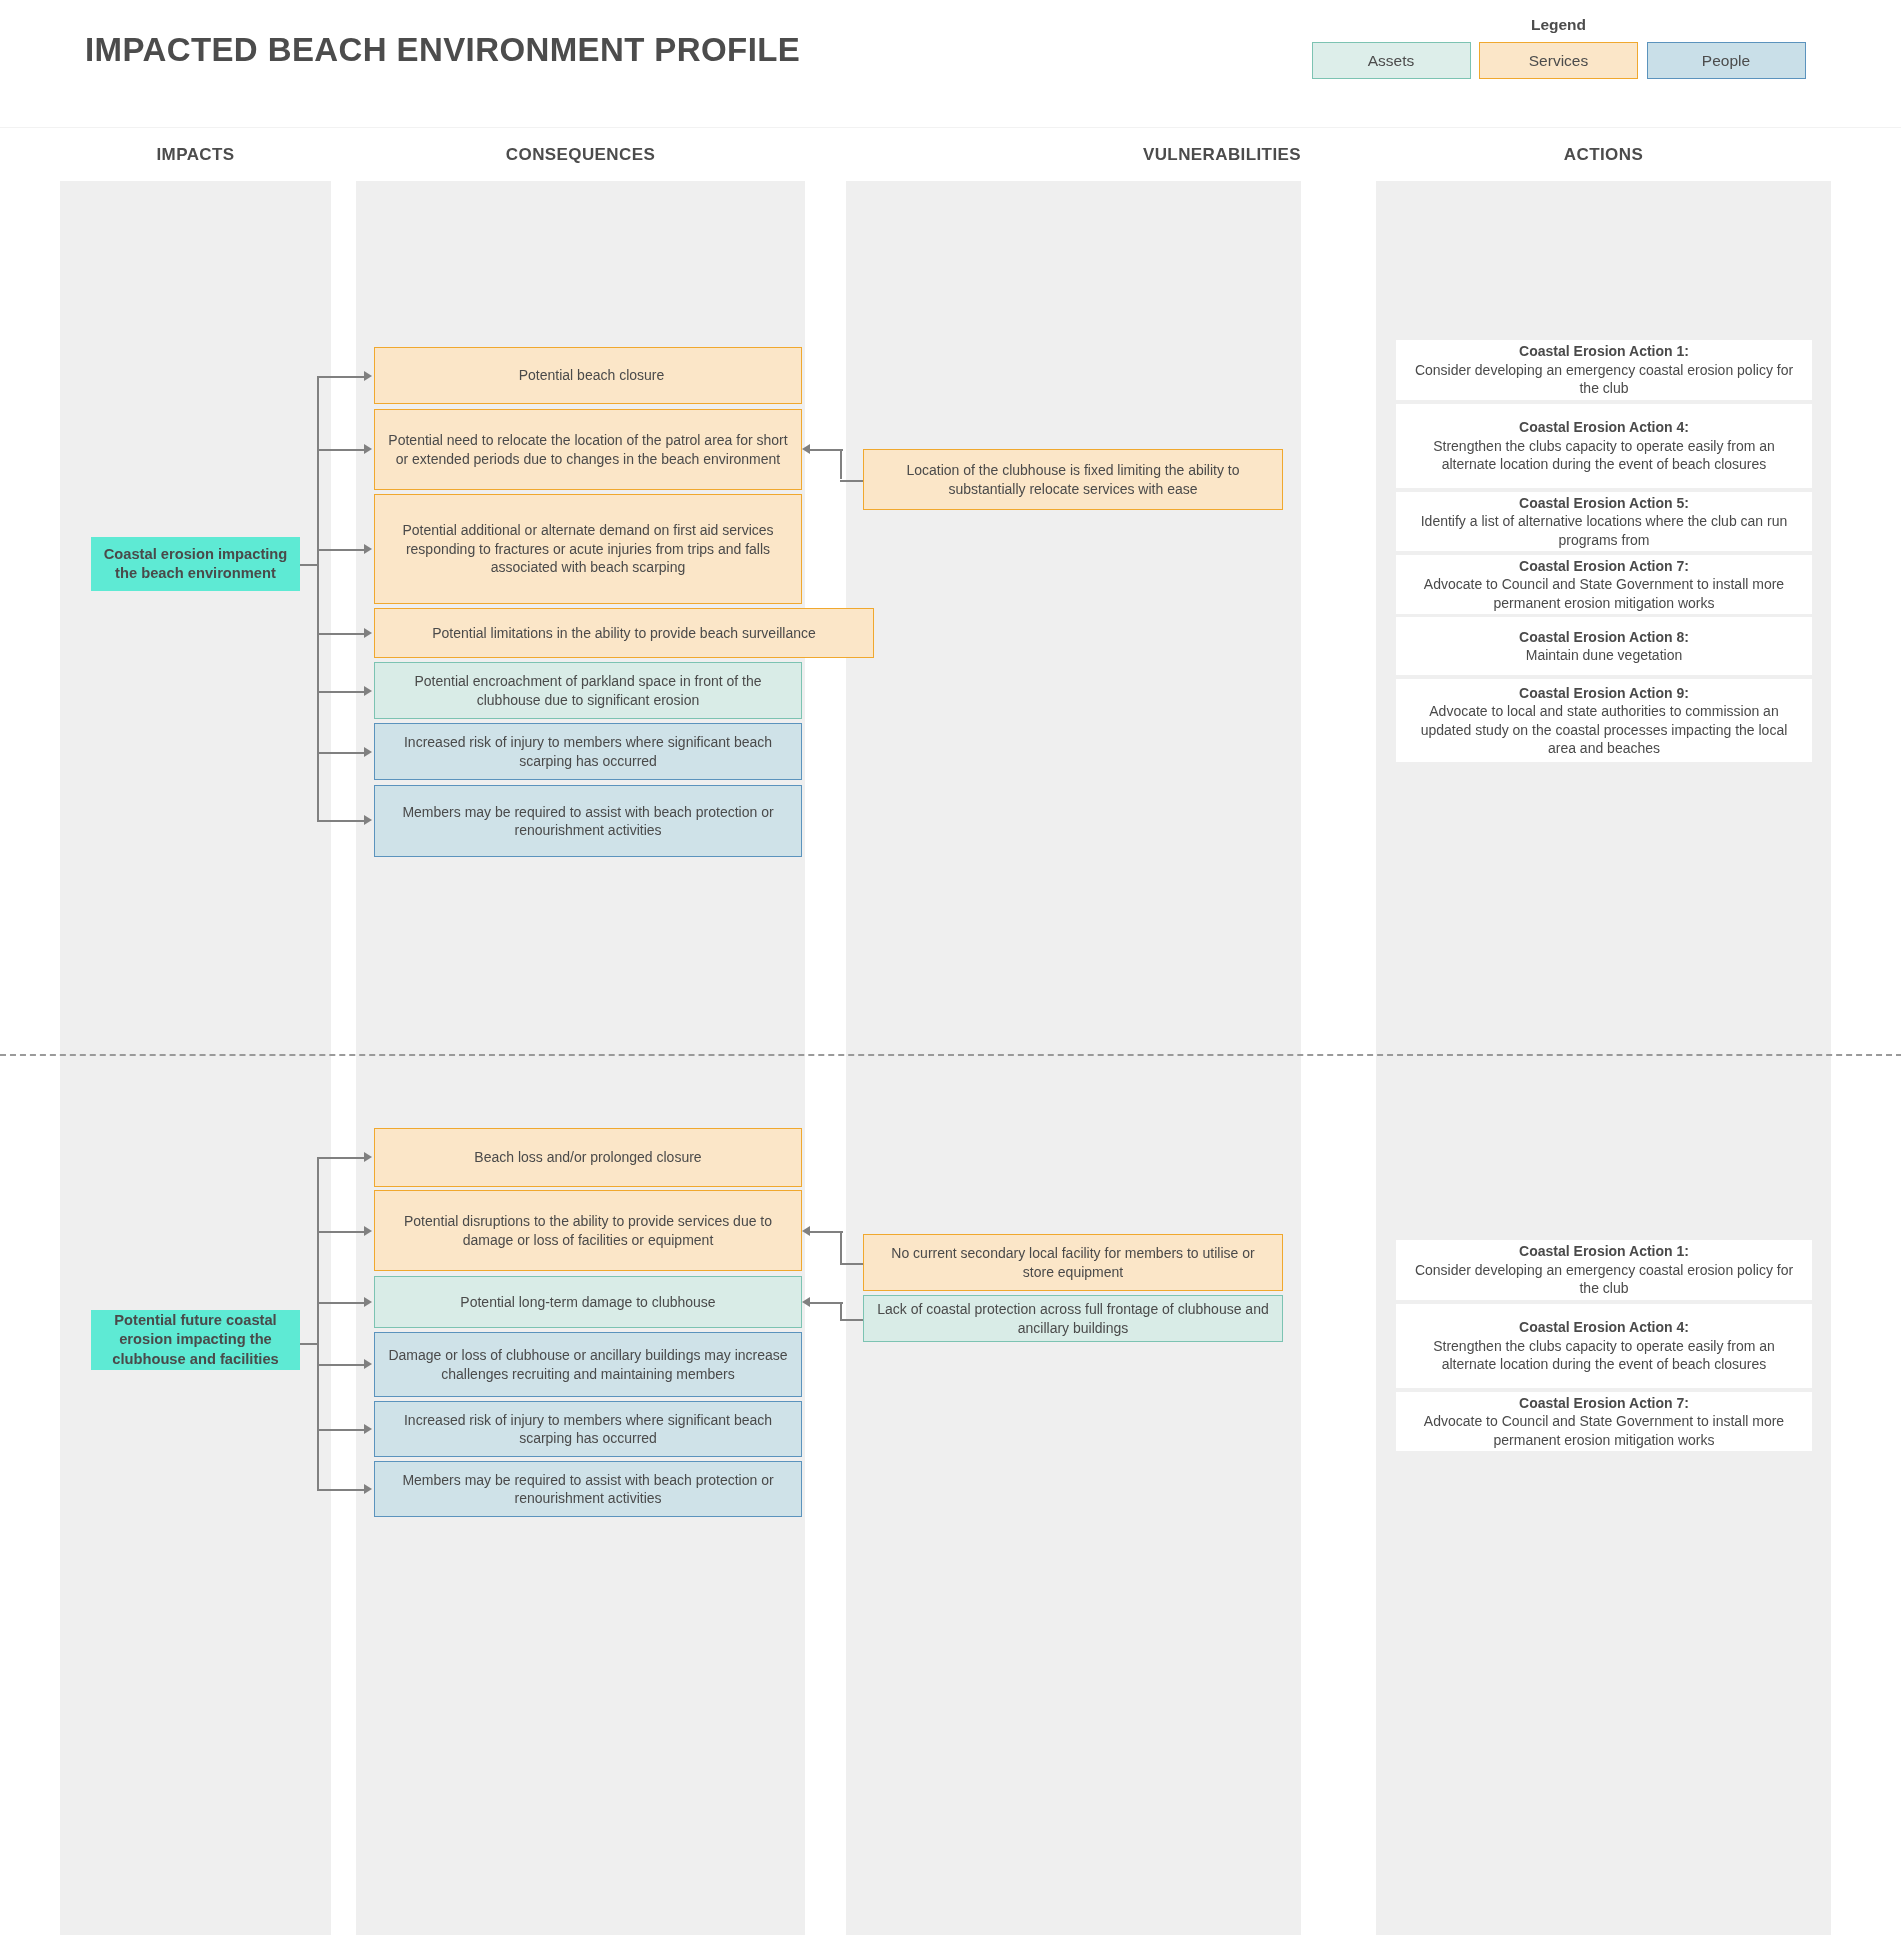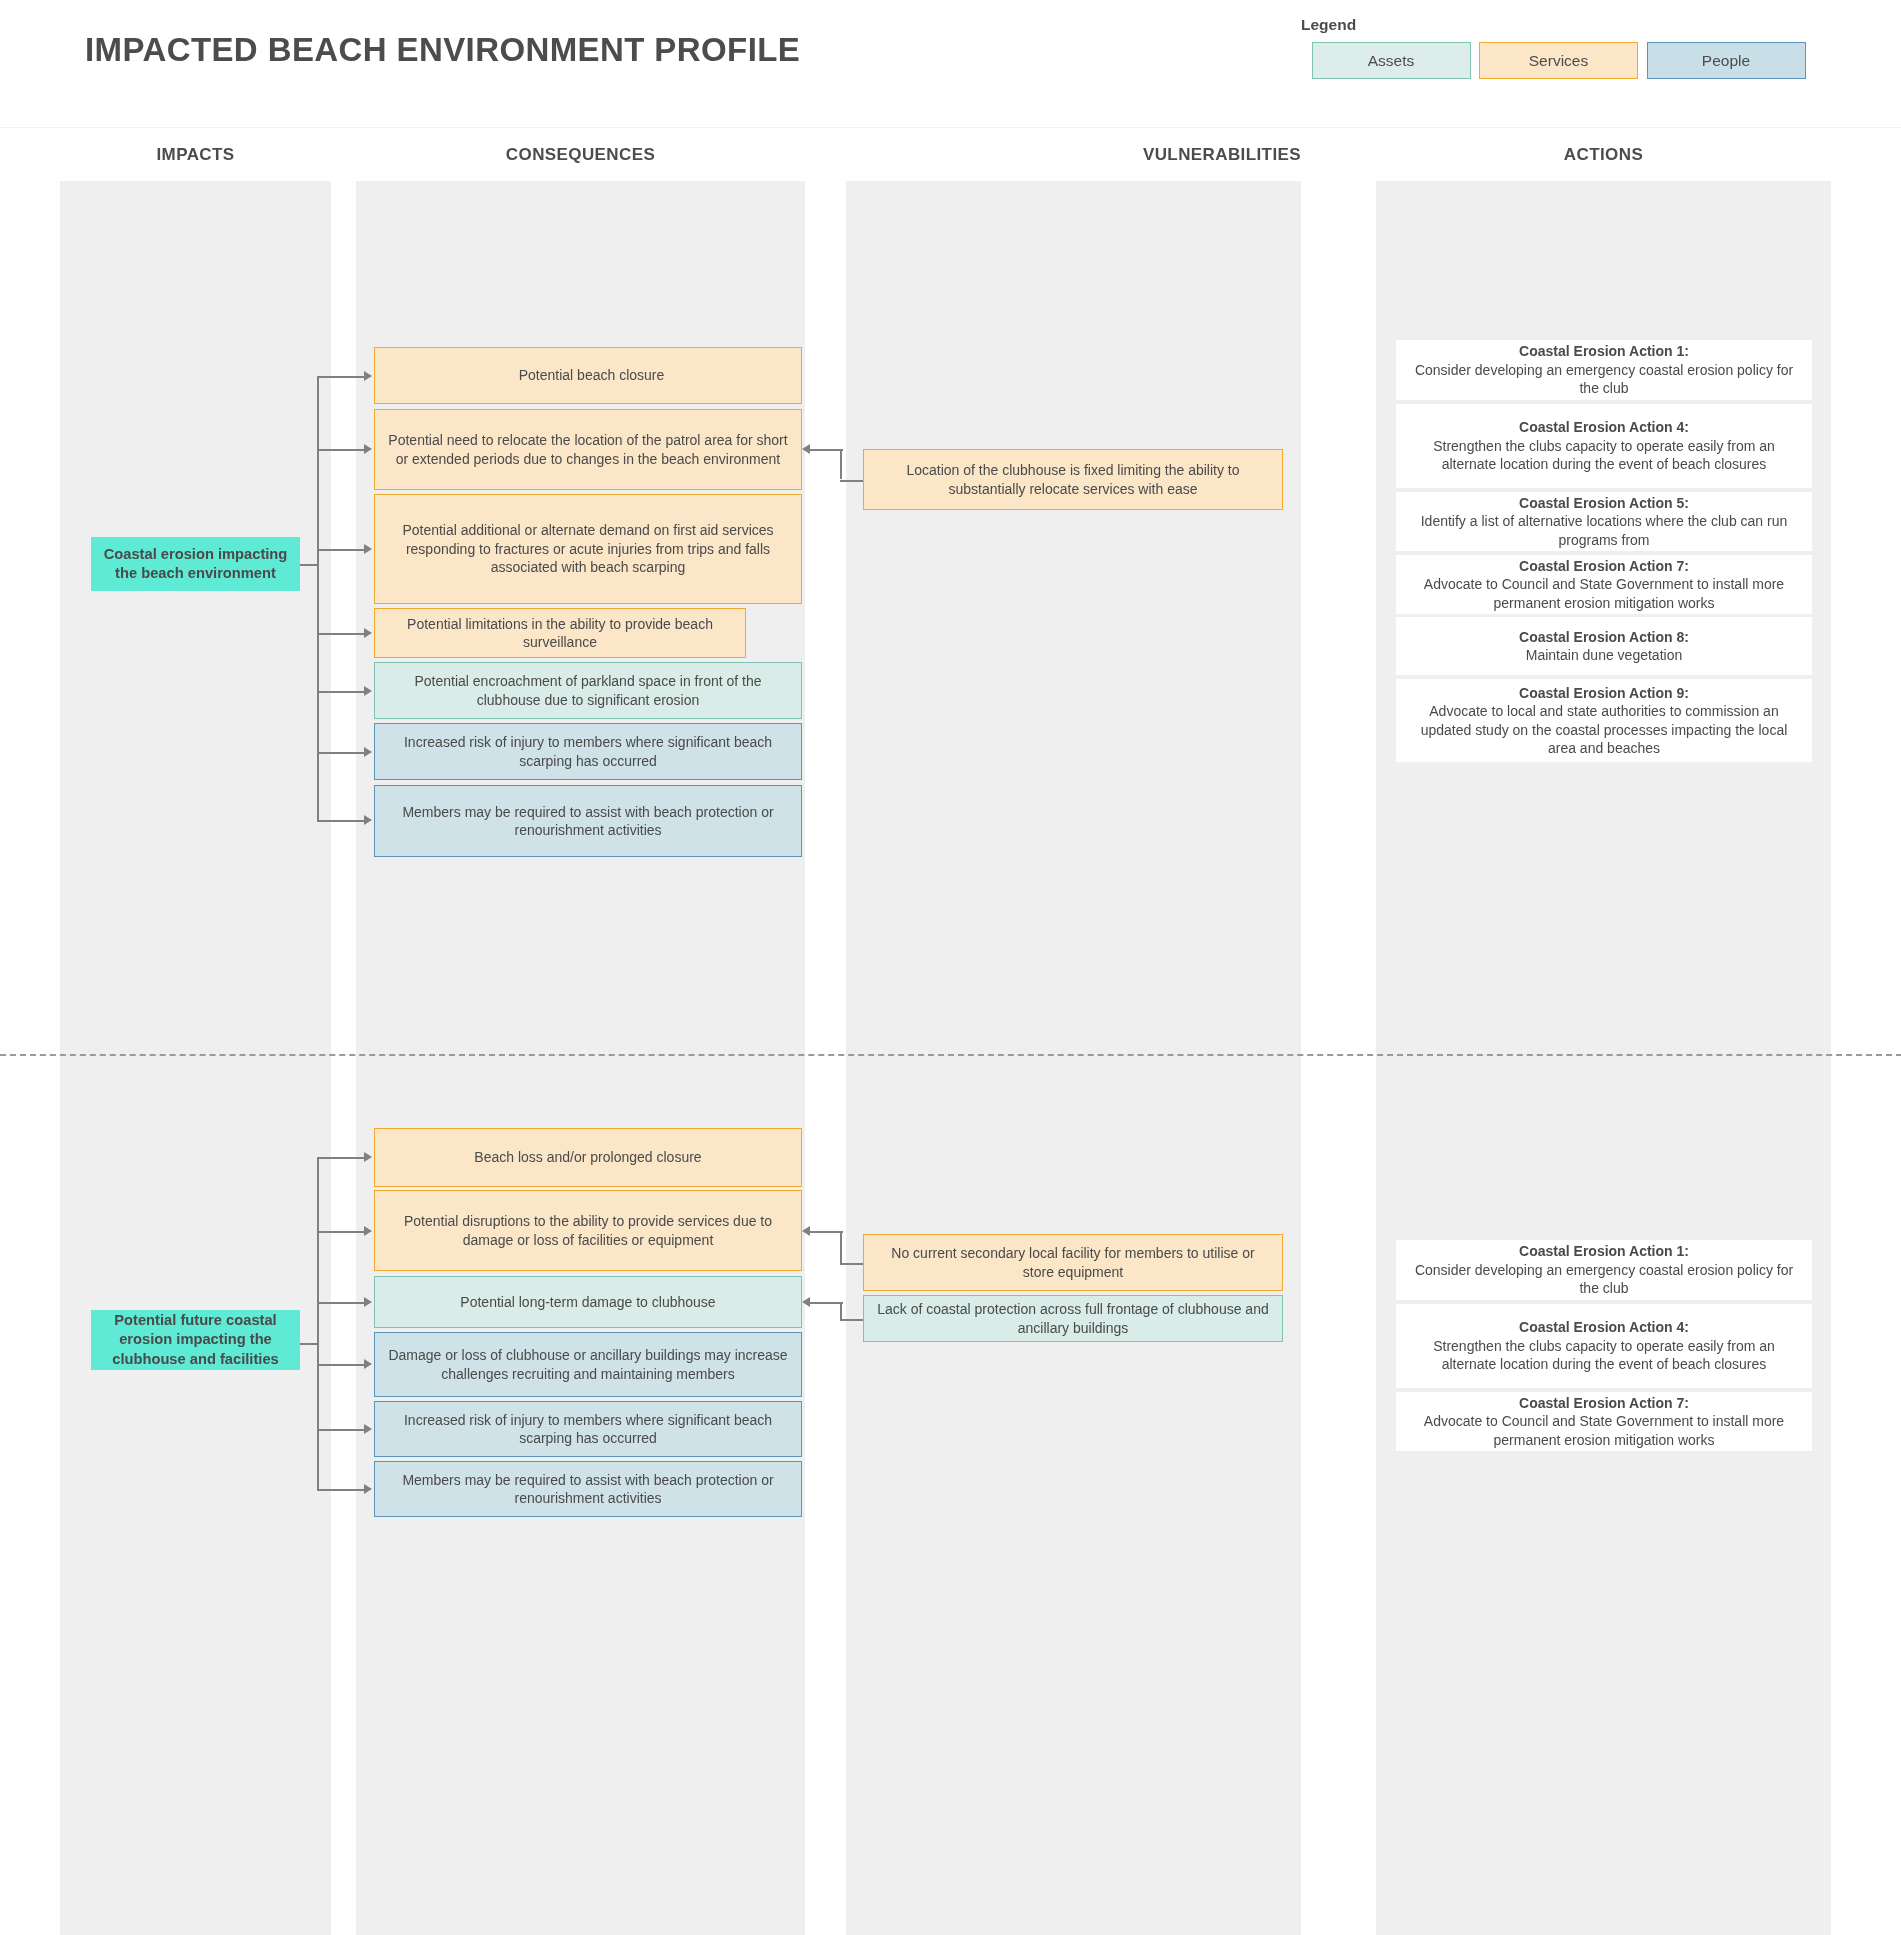--- a/index.html
+++ b/index.html
@@ -26,21 +26,21 @@
     letter-spacing: 0.4px;
     color: #4c4c4c;
   }
   .legend {
     position: absolute;
     left: 1301px;
     top: 15.5px;
     width: 515px;
   }
   .legend-title {
-    text-align: left;
+    text-align: center;
     font-size: 15.5px;
     font-weight: bold;
     color: #4c4c4c;
     margin-bottom: 8.5px;
   }
   .legend-row { display: flex; gap: 8.5px; justify-content: center; }
   .legend-chip {
     width: 159px;
     height: 37px;
     display: flex;
@@ -154,21 +154,21 @@
 </div>
 
 <div class="board" id="board" style="height: 2333px;">
     <div class="col col-impacts" style="top: 0px; height: 877px;"></div>
     <div class="col col-cons" style="top: 0px; height: 877px;"></div>
     <div class="col col-vuln" style="top: 0px; height: 877px;"></div>
     <div class="col col-acts" style="top: 0px; height: 877px;"></div>
     <div class="node n-services" style="left: 374px; width: 428px; top: 166px; height: 57px; padding-left: 17px;">Potential beach closure</div>
     <div class="node n-services" style="left: 374px; width: 428px; top: 228px; height: 81px;">Potential need to relocate the location of the patrol area for short or extended periods due to changes in the beach environment</div>
     <div class="node n-services" style="left: 374px; width: 428px; top: 313px; height: 110px;">Potential additional or alternate demand on first aid services responding to fractures or acute injuries from trips and falls associated with beach scarping</div>
-    <div class="node n-services" style="left: 374px; width: 372px; top: 427px; height: 50px;">Potential limitations in the ability to provide beach surveillance</div>
+    <div class="node n-services" style="left: 374px; width: 500px; top: 427px; height: 50px;">Potential limitations in the ability to provide beach surveillance</div>
     <div class="node n-assets" style="left: 374px; width: 428px; top: 481px; height: 57px;">Potential encroachment of parkland space in front of the clubhouse due to significant erosion</div>
     <div class="node n-people" style="left: 374px; width: 428px; top: 542px; height: 57px;">Increased risk of injury to members where significant beach scarping has occurred</div>
     <div class="node n-people" style="left: 374px; width: 428px; top: 604px; height: 72px;">Members may be required to assist with beach protection or renourishment activities</div>
     <div class="node n-impact" style="left: 91px; width: 209px; top: 356px; height: 54px;">Coastal erosion impacting the beach environment</div>
     <div class="ln ln-h" style="left: 300px; width: 17.4px; top: 383px;"></div>
     <div class="ln ln-v" style="left: 317px; top: 195px; height: 444px;"></div>
     <div class="ln ln-h" style="left: 317px; width: 48px; top: 195px;"></div>
     <div class="arrow-r" style="left: 364px; top: 190px;"></div>
     <div class="ln ln-h" style="left: 317px; width: 48px; top: 268px;"></div>
     <div class="arrow-r" style="left: 364px; top: 263px;"></div>

